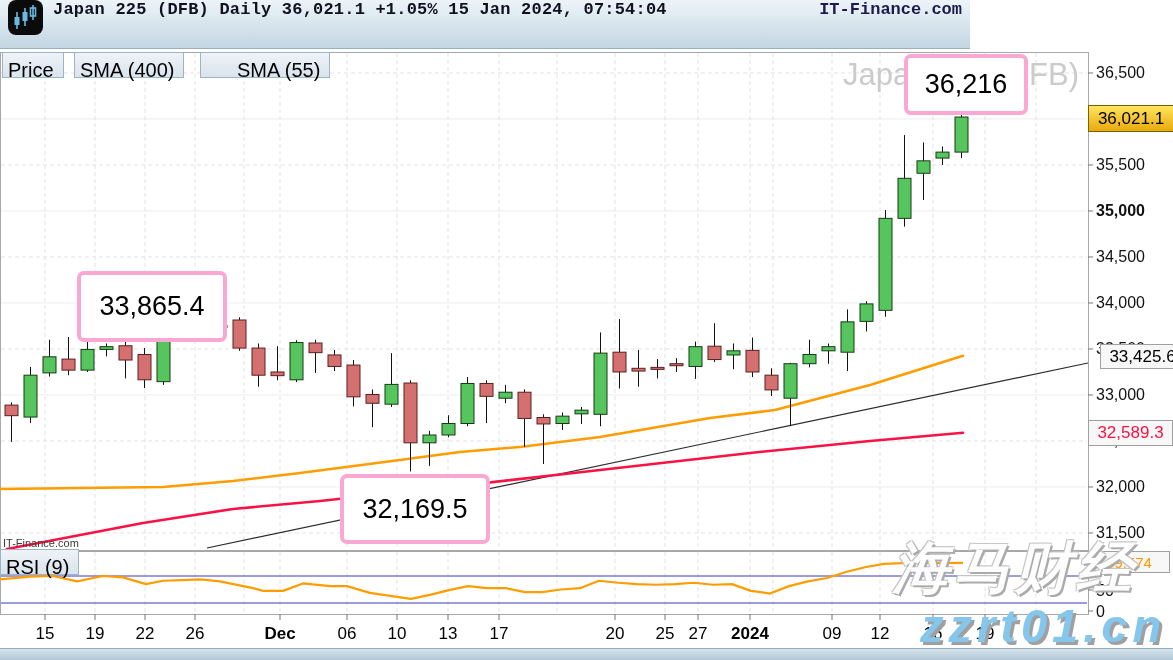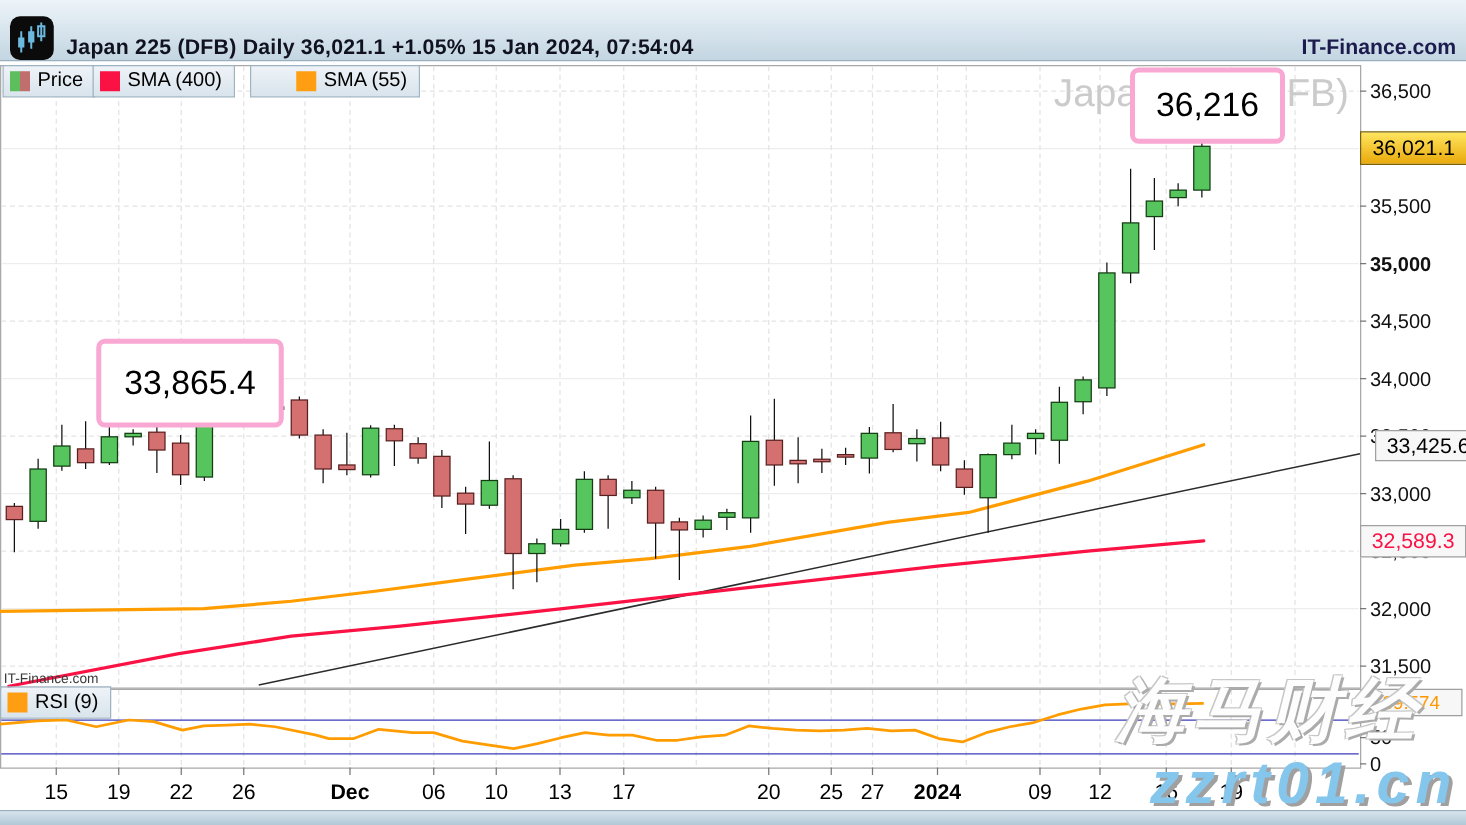--- a/index.html
+++ b/index.html
@@ -1,29 +1,29 @@
 <!DOCTYPE html>
 <html><head>
 <meta charset="utf-8">
 <style>
   html,body{margin:0;padding:0;background:#fff;}
   #app{position:relative;width:1173px;height:660px;overflow:hidden;
        font-family:"Liberation Sans",sans-serif;background:#fff;}
   
-  #titlebar{position:absolute;left:0;top:0;width:1173px;height:48px;
+  #titlebar{position:absolute;left:0;top:0;width:970px;height:48px;
     background:linear-gradient(#edf4f9,#c3d6e2);border-bottom:1px solid #9ab0bf;
-    display:flex;align-items:flex-end;z-index:4;}
+    display:flex;align-items:flex-start;z-index:4;font-family:Liberation Mono, monospace;}
   #app-icon{width:35px;height:35px;margin:0 10px 0 8px;background:#0b0b0b;border-radius:8px;
     display:flex;align-items:center;justify-content:center;}
   #chart-title{font-size:17px;font-weight:bold;color:#10121f;letter-spacing:.2px;}
   #brand{margin-left:auto;margin-right:8px;font-size:17px;font-weight:bold;color:#1b1b4d;}
   
   .chip{position:absolute;height:24px;display:flex;align-items:center;gap:6px;
     background:linear-gradient(#eef3f8,#d9e4ec);border:1px solid #9fb4c2;
-    padding:0 9px 0 5px;font-size:16px;color:#000;z-index:4;}
+    padding:0 9px 0 5px;font-size:20px;color:#000;z-index:4;flex-direction:column;}
   .swatch{width:16px;height:16px;display:inline-block;}
   #chip-price{left:2px;top:52px;}
   #chip-sma200{left:74px;top:52px;}
   #chip-sma55{left:200px;top:52px;padding-left:36px;}
   #chip-rsi{left:0px;top:549px;}
   #sw-price{background:linear-gradient(90deg,#5CBE5C 50%,#C06E6E 50%);}
   #sw-sma200{background:#FB1244;}
   #sw-sma55{background:#FF9D13;}
   #sw-rsi{background:#FF9D13;}
   
@@ -318,20 +318,21 @@
   <div class="chip" id="chip-sma55">
     <span class="swatch" id="sw-sma55"></span>
     <span>SMA (55)</span>
   </div>
   <div class="chip" id="chip-rsi">
     <span class="swatch" id="sw-rsi"></span>
     <span>RSI (9)</span>
   </div>
 
   <div class="callout" id="callout-0" style="left: 51px; top: 271px; width: 142px; height: 63px; margin-left: 26px;">33,865.4</div>
+  <div class="callout" id="callout-1" style="left: 340px; top: 474px; width: 142px; height: 62px;">32,169.5</div>
   <div class="callout" id="callout-2" style="left: 904px; top: 54px; width: 116px; height: 53px;">36,216</div>
 
   <div class="pricebox" id="box-last">36,021.1</div>
   <div class="pricebox" id="box-sma55">33,425.6</div>
   <div class="pricebox" id="box-sma200">32,589.3</div>
   <div class="pricebox" id="box-rsi">89.574</div>
 
   <div id="footer-brand">IT-Finance.com</div>
 
   <div id="wm-cn">海马财经</div>

